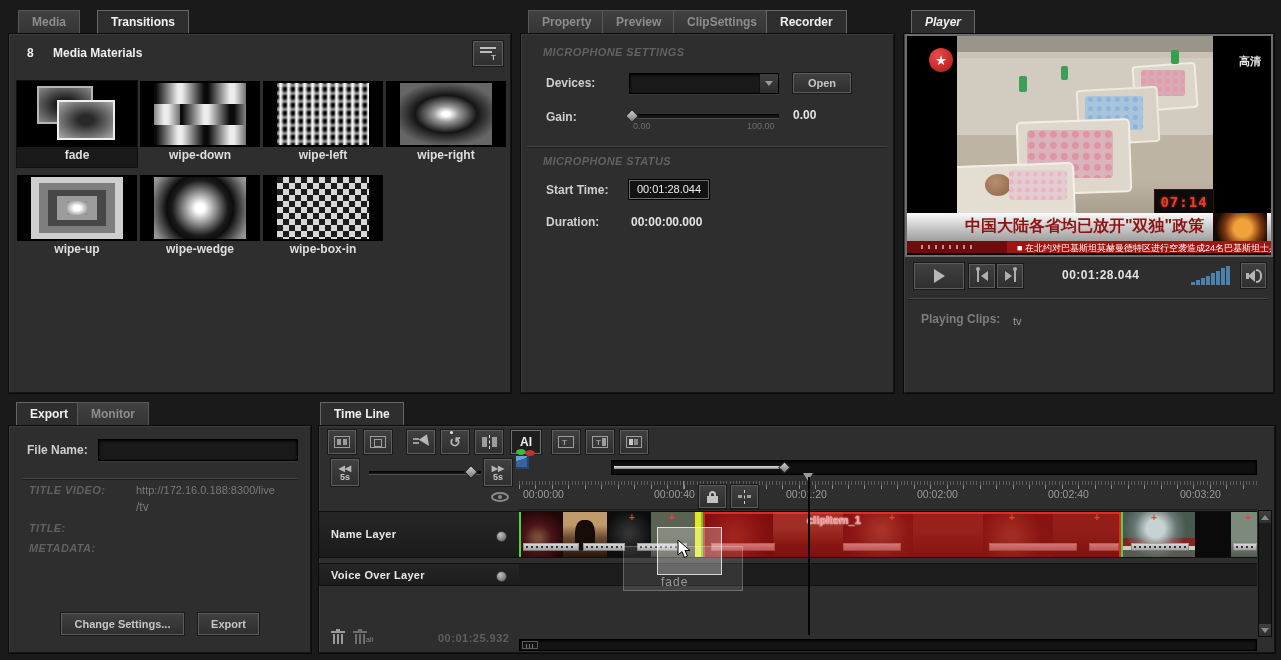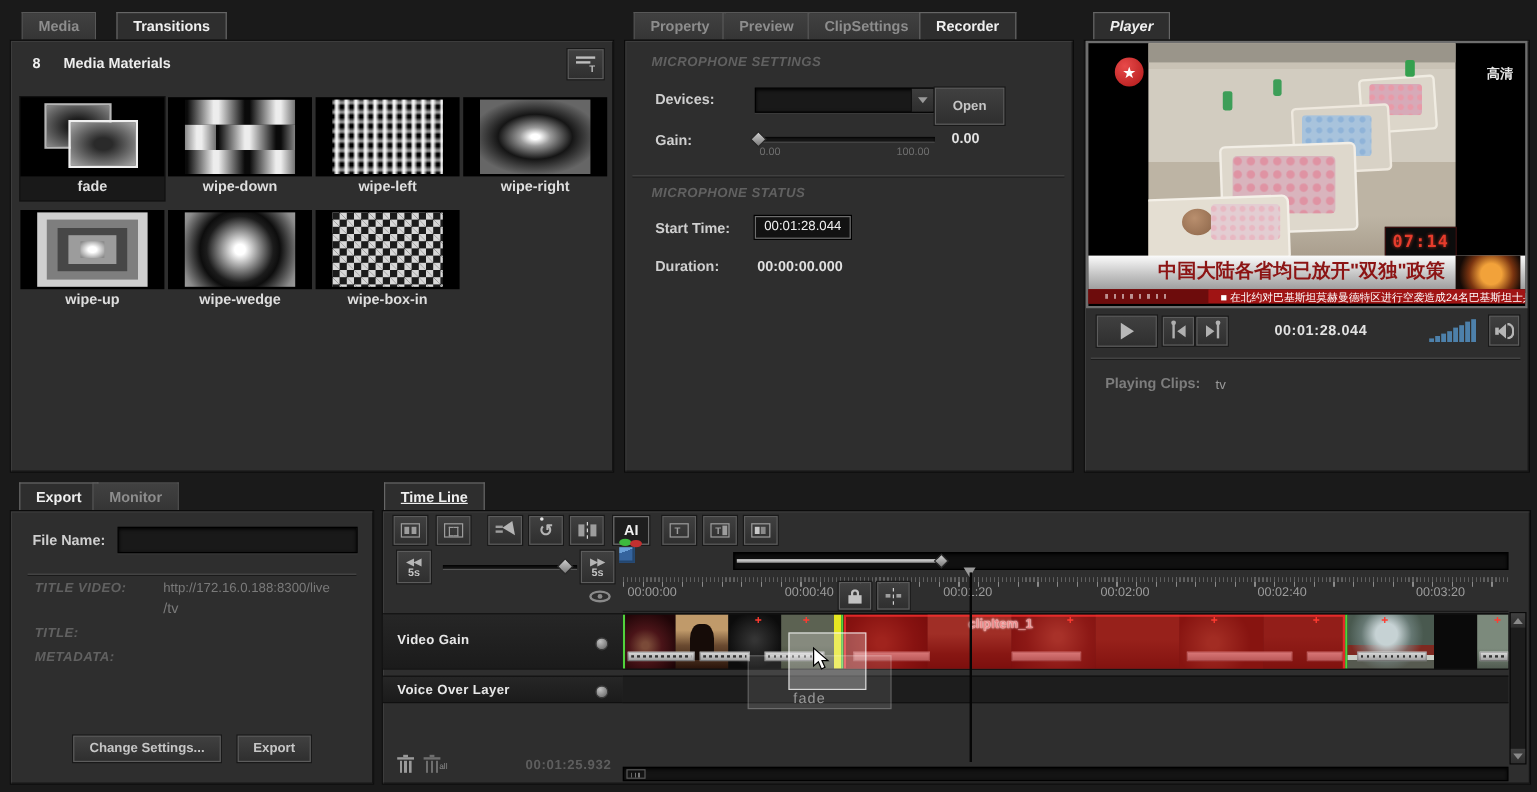--- a/index.html
+++ b/index.html
@@ -130,21 +130,21 @@
   <div class="panel" style="left:520px;top:33px;width:373px;height:359px;">
     <div class="sec" style="left:22px;top:12px;">MICROPHONE SETTINGS</div>
 
     <div class="lbl" style="left:25px;top:42px;">Devices:</div>
     <div class="inp" style="left:108px;top:39px;width:150px;height:21px;">
       <span></span>
       <span style="position:absolute;right:0;top:0;width:18px;height:19px;background:linear-gradient(#3e3e3e,#2d2d2d);border-left:1px solid #111;display:flex;align-items:center;justify-content:center;">
         <span style="width:0;height:0;border-left:4px solid transparent;border-right:4px solid transparent;border-top:5px solid #9a9a9a;"></span>
       </span>
     </div>
-    <div class="b" style="left:258px;top:39px;width:58px;height:31px;">Open</div>
+    <div class="b" style="left:272px;top:39px;width:58px;height:20px;">Open</div>
 
     <div class="lbl" style="left:25px;top:76px;">Gain:</div>
     <div style="position:absolute;left:108px;top:80px;width:150px;height:4px;background:#171717;border-bottom:1px solid #4e4e4e;box-shadow:inset 0 1px 2px #000;"></div>
     <div class="diamond" style="left:106px;top:77px;"></div>
     <div style="position:absolute;left:112px;top:87px;font-size:9px;color:#6e6e6e;">0.00</div>
     <div style="position:absolute;left:226px;top:87px;font-size:9px;color:#6e6e6e;">100.00</div>
     <div class="val" style="left:272px;top:74px;font-weight:bold;">0.00</div>
 
     <div style="position:absolute;left:6px;top:112px;width:360px;height:1px;background:#454545;box-shadow:0 1px 0 #1c1c1c;"></div>
 
@@ -248,21 +248,21 @@
     <div style="position:absolute;left:14px;top:52px;width:274px;height:1px;background:#4a4a4a;box-shadow:0 1px 0 #1a1a1a;"></div>
     <div class="sec" style="left:20px;top:58px;">TITLE VIDEO:</div>
     <div style="position:absolute;left:127px;top:58px;font-size:11px;color:#7a7a7a;">http://172.16.0.188:8300/live</div>
     <div style="position:absolute;left:127px;top:74px;font-size:12px;color:#7a7a7a;">/tv</div>
     <div class="sec" style="left:20px;top:96px;">TITLE:</div>
     <div class="sec" style="left:20px;top:116px;">METADATA:</div>
     <div class="b" style="left:52px;top:187px;width:123px;height:22px;">Change Settings...</div>
     <div class="b" style="left:189px;top:187px;width:61px;height:22px;">Export</div>
   </div>
 
-  <div class="tab active" style="left:320px;top:402px;text-decoration:underline;">Time Line</div>
+  <div class="tab active" style="left:320px;top:402px;">Time Line</div>
   <div class="panel" style="left:318px;top:425px;width:956px;height:227px;">
 
     <div class="b" style="left:9px;top:4px;width:28px;height:24px;">
       <span class="ticon">
           <i style="position:absolute;left:2px;top:2px;width:4px;height:6px;background:#9d9d9d;"></i>
           <i style="position:absolute;right:2px;top:2px;width:4px;height:6px;background:#9d9d9d;"></i>
         </span>
     </div>
     <div class="b" style="left:45px;top:4px;width:28px;height:24px;">
       <span class="ticon">
@@ -350,21 +350,21 @@
     </div>
     <div class="b" style="left:412px;top:59px;width:27px;height:23px;">
       <span style="display:flex;align-items:center;">
         <i style="width:4px;height:3px;background:#9d9d9d;"></i>
         <i style="width:0;height:14px;border-left:1px dashed #d0d0d0;margin:0 2px;"></i>
         <i style="width:4px;height:3px;background:#9d9d9d;"></i>
       </span>
     </div>
 
     <div class="trkhdr" style="top:85px;height:47px;">
-      <span class="trkname" style="top:16px;">Video Gain</span>
+      <span class="trkname" style="top:16px;">Name Layer</span>
       <span class="dot9" style="left:177px;top:19px;"></span>
     </div>
     <div style="position:absolute;left:200px;top:85px;width:738px;height:47px;background:#121212;border-top:1px solid #101010;border-bottom:1px solid #101010;box-sizing:border-box;overflow:hidden;">
 
       <div class="seg" style="left:0;width:2px;background:#52d23c;"></div>
       <div class="seg" style="left:2px;width:42px;background:radial-gradient(circle at 40% 55%,#7a4a38 8%,#4a1418 38%,#1e0507 82%);"></div>
       <div class="seg" style="left:44px;width:44px;background:linear-gradient(180deg,#c09a6a 0 28%,#6a4a30 55%,#241008 100%);">
         <i style="position:absolute;left:12px;top:8px;width:20px;height:30px;background:#160c08;border-radius:40% 40% 0 0;display:block;"></i>
       </div>
       <div class="seg" style="left:88px;width:44px;background:radial-gradient(circle at 50% 45%,#343434 5%,#0c0c0c 70%);"></div>

